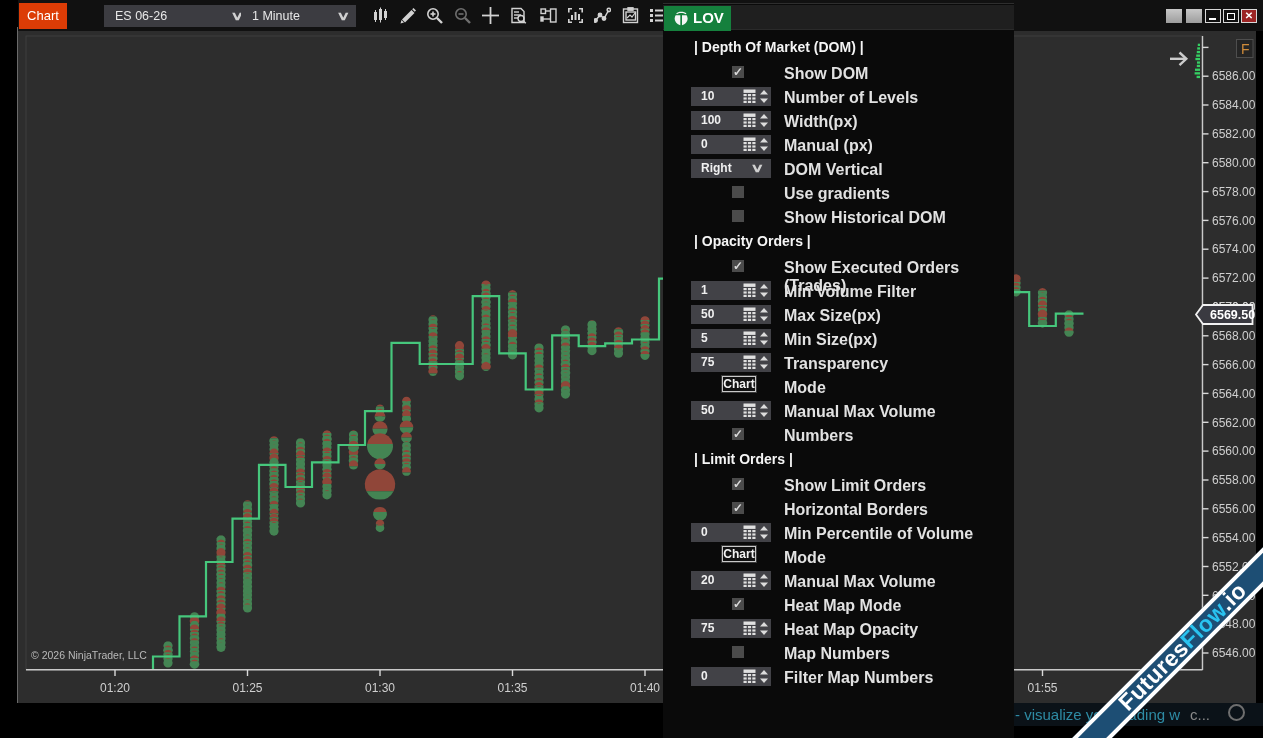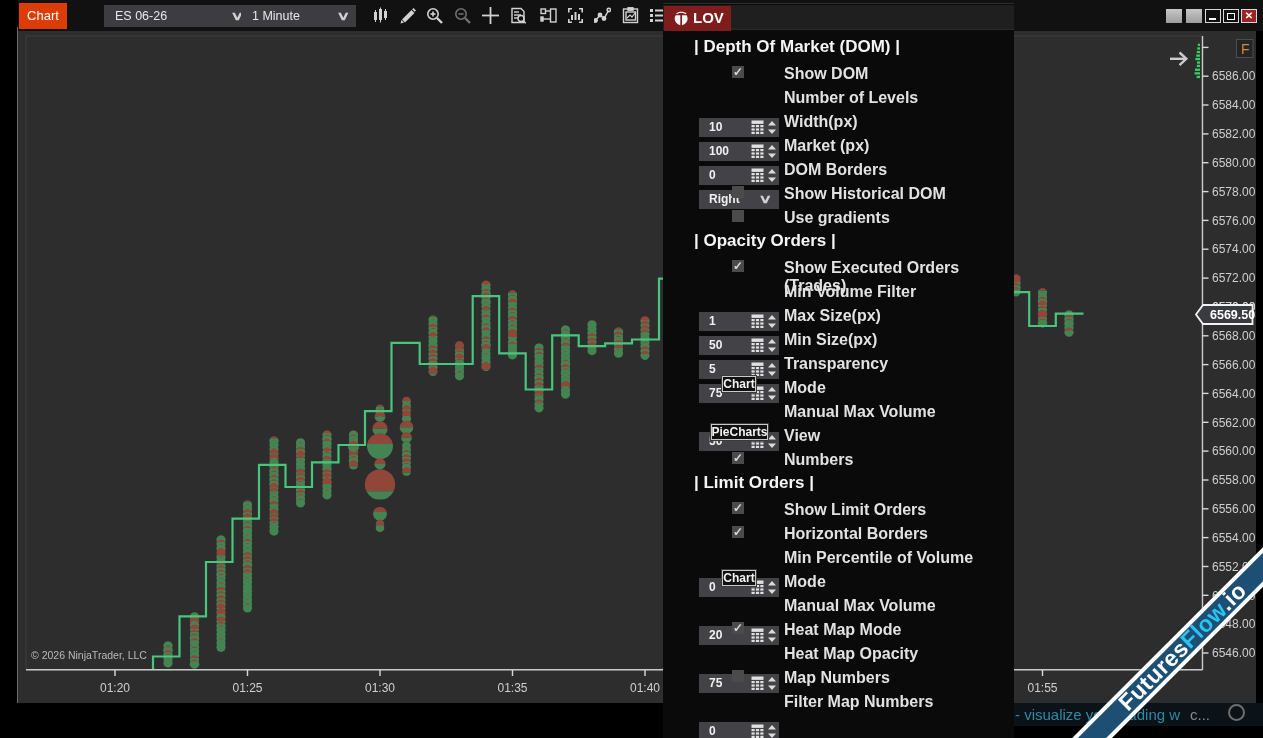--- a/index.html
+++ b/index.html
@@ -2,29 +2,29 @@
 <html><head><meta charset="utf-8"><style>
 * { margin:0; padding:0; box-sizing:border-box; }
 body { width:1263px; height:738px; background:#000; overflow:hidden;
   font-family:"Liberation Sans",sans-serif; position:relative; }
 .dd { position:absolute; top:5px; height:22px; background:#3c3c41; color:#e8e8e8;
   font-size:12.5px; line-height:22px; padding-left:11px; }
 .chev { position:absolute; right:8px; top:0; font-size:12px; font-weight:bold;
   color:#d0d0d0; transform:scaleX(1.6); }
 .wb { position:absolute; top:0; width:16px; height:14px; }
 .ph { height:26px; line-height:26px; color:#f5f5f5; font-weight:bold;
-  font-size:17px; padding-left:31px; }
+  font-size:14px; padding-left:31px; }
 .pr { height:24px; position:relative; }
 .cb { position:absolute; left:69px; top:6px; width:12px; height:12px;
   background:#4b4b4b; text-align:center; }
 .ck { color:#dadada; font-size:12px; font-weight:bold; line-height:12px; display:block; }
 .lb { position:absolute; left:121px; top:5px; font-size:16px; font-weight:bold;
   color:#e2e2e2; }
-.inp { position:absolute; left:36px; top:2.5px; width:80px; height:19px;
-  background:#424247;margin-top:31px; }
+.inp { position:absolute; left:28px; top:2.5px; width:80px; height:19px;
+  background:#424247; }
 .v { position:absolute; left:10px; top:2.5px; font-size:12px; font-weight:bold;
   color:#f0f0f0; }
 .calc { position:absolute; left:52px; top:2.5px; }
 .spin { position:absolute; left:68px; top:2px; }
 .ddc { position:absolute; right:9px; top:0; font-size:12px; font-weight:bold;
   color:#d0d0d0; transform:scaleX(1.6); line-height:19px; }
 .pbtn { position:absolute; top:1.5px; height:16px; border:1px solid #c9c9c9;
   outline:1px solid #3a3a3a; background:#111; color:#f2f2f2; font-size:12px;
   font-weight:bold; text-align:center; line-height:15px; }
 </style></head>
@@ -777,21 +777,21 @@
 <div class="wb" style="left:75px;background:#9c2424;border:1px solid #d8d8d8;color:#fff;font-weight:bold;font-size:10px;text-align:center;line-height:12px">✕</div>
 </div>
 <div style="position:absolute;left:18px;top:703px;width:1245px;height:35px;background:#000"></div>
 <div style="position:absolute;left:1014px;top:703px;width:249px;height:23px;background:#0b1218;overflow:hidden">
 <span style="position:absolute;left:1px;top:3px;font-size:15px;color:#2e8ba4;white-space:nowrap">- visualize your trading w</span>
 <span style="position:absolute;left:176px;top:3px;font-size:15px;color:#8a8a8a">c...</span>
 <div style="position:absolute;left:214px;top:1px;width:17px;height:17px;border:2px solid #6e6e6e;border-radius:50%"></div>
 </div>
 <div style="position:absolute;left:663px;top:3px;width:351px;height:735px;background:#0a0a0a;border-top:1px solid #2e2e2e">
 <div style="position:absolute;left:0;top:1px;width:351px;height:25px;background:#1f1f1f;border-bottom:1px solid #2a2a2a"></div>
-<div style="position:absolute;left:1px;top:2px;width:67px;height:25px;background:#7f1d1d">
+<div style="position:absolute;left:1px;top:2px;width:67px;height:25px;background:#15803d">
 <span style="position:absolute;left:9px;top:4px"><svg width="17" height="17" viewBox="0 0 17 17">
           <g fill="#f5f5f5">
             <path d="M3.2 3.4C4.4 2.3 6 1.7 8.1 1.7c2.4 0 4.2.6 5.4 1.7l-.9.9C11.5 3.5 10 3.1 8.1 3.1c-1.7 0-3.2.4-4.1 1.2z"></path>
             <path d="M7.3 5.2v10.1C4 14.5 1.7 11.7 1.7 8.6c0-1.3.4-2.4 1-3.4z"></path>
             <path d="M9 5.2v10.1c3.3-.8 5.6-3.6 5.6-6.7 0-1.3-.4-2.4-1-3.4z"></path>
           </g>
         </svg></span>
 <span style="position:absolute;left:29px;top:3px;font-size:15px;font-weight:bold;color:#fff">LOV</span>
 </div>
 <div style="position:absolute;left:0;top:30px;width:351px">
@@ -865,36 +865,36 @@
                 <rect x="0.5" y="11.8" width="3.2" height="2.2"></rect>
                 <rect x="4.9" y="11.8" width="3.2" height="2.2"></rect>
                 <rect x="9.3" y="11.8" width="3.2" height="2.2"></rect>
               </g>
             </svg></span>
           <span class="spin"><svg width="10" height="15" viewBox="0 0 10 15">
               <path d="M1 5.5L5 1l4 4.5z" fill="#dcdcdc"></path>
               <path d="M1 9.5L5 14l4-4.5z" fill="#dcdcdc"></path>
             </svg></span>
         </span>
-        <span class="lb">Market (px)</span>
+        <span class="lb">Manual (px)</span>
       </div>
       <div class="pr">
         <span class="inp">
           <span class="v">Right</span>
           <span class="ddc">∨</span>
         </span>
-        <span class="lb">DOM Borders</span>
+        <span class="lb">DOM Vertical</span>
+      </div>
+      <div class="pr">
+        <span class="cb"></span>
+        <span class="lb">Use gradients</span>
       </div>
       <div class="pr">
         <span class="cb"></span>
         <span class="lb">Show Historical DOM</span>
-      </div>
-      <div class="pr">
-        <span class="cb"></span>
-        <span class="lb">Use gradients</span>
       </div>
       <div class="ph">| Opacity Orders |</div>
       <div class="pr">
         <span class="cb">
           <span class="ck">✓</span>
         </span>
         <span class="lb">Show Executed Orders (Trades)</span>
       </div>
       <div class="pr">
         <span class="inp">
@@ -1014,24 +1014,20 @@
               </g>
             </svg></span>
           <span class="spin"><svg width="10" height="15" viewBox="0 0 10 15">
               <path d="M1 5.5L5 1l4 4.5z" fill="#dcdcdc"></path>
               <path d="M1 9.5L5 14l4-4.5z" fill="#dcdcdc"></path>
             </svg></span>
         </span>
         <span class="lb">Manual Max Volume</span>
       </div>
       <div class="pr">
-        <span class="pbtn" style="left:47.5px;width:57px">PieCharts</span>
-        <span class="lb">View</span>
-      </div>
-      <div class="pr">
         <span class="cb">
           <span class="ck">✓</span>
         </span>
         <span class="lb">Numbers</span>
       </div>
       <div class="ph">| Limit Orders |</div>
       <div class="pr">
         <span class="cb">
           <span class="ck">✓</span>
         </span>

